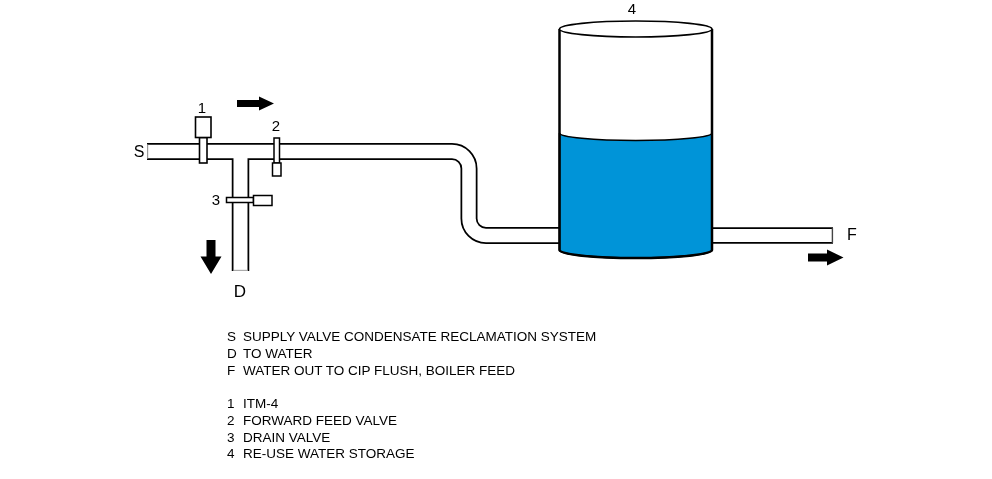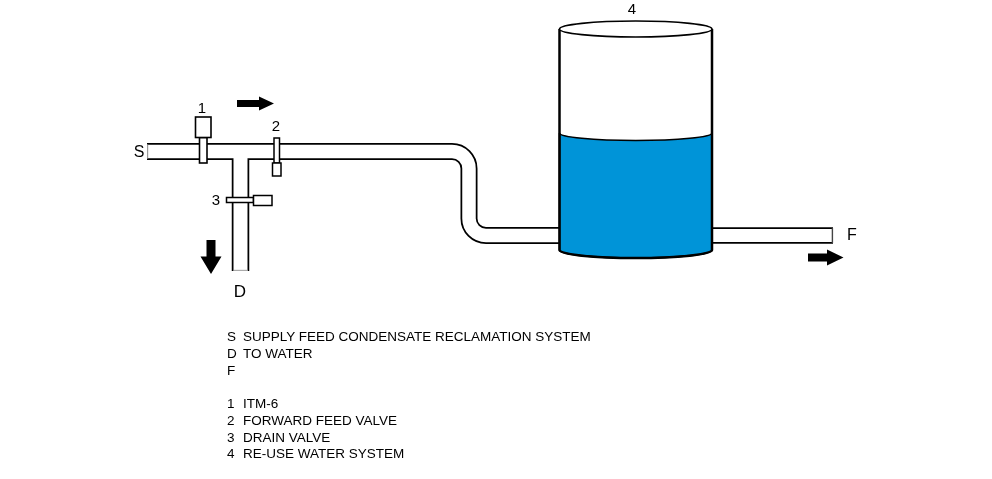--- a/index.html
+++ b/index.html
@@ -74,43 +74,44 @@
   <div class="lbl lbl-io" style="left:240px;top:291px;font-size:17px;">D</div>
   <div class="lbl lbl-io" style="left:852px;top:235px;">F</div>
   <div class="lbl lbl-num" style="left:202px;top:107px;">1</div>
   <div class="lbl lbl-num" style="left:276px;top:125px;">2</div>
   <div class="lbl lbl-num" style="left:216px;top:199px;">3</div>
   <div class="lbl lbl-num" style="left:632px;top:8px;">4</div>
 
   <div class="legend legend-io" style="top:330px;">
     <div class="legend-row">
       <span class="lk">S</span>
-      <span class="lt">SUPPLY FEED CONDENSATE RECLAMATION SYSTEM</span>
+      <span class="lt">SUPPLY VALVE CONDENSATE RECLAMATION SYSTEM</span>
     </div>
     <div class="legend-row">
       <span class="lk">D</span>
       <span class="lt">TO WATER</span>
     </div>
     <div class="legend-row">
       <span class="lk">F</span>
+      <span class="lt">WATER OUT TO CIP FLUSH, BOILER FEED</span>
     </div>
   </div>
 
   <div class="legend legend-comp" style="top:397px;">
     <div class="legend-row">
       <span class="lk">1</span>
-      <span class="lt">ITM-6</span>
+      <span class="lt">ITM-4</span>
     </div>
     <div class="legend-row">
       <span class="lk">2</span>
       <span class="lt">FORWARD FEED VALVE</span>
     </div>
     <div class="legend-row">
       <span class="lk">3</span>
       <span class="lt">DRAIN VALVE</span>
     </div>
     <div class="legend-row">
       <span class="lk">4</span>
-      <span class="lt">RE-USE WATER SYSTEM</span>
+      <span class="lt">RE-USE WATER STORAGE</span>
     </div>
   </div>
 
 </div>
 
 </body></html>

